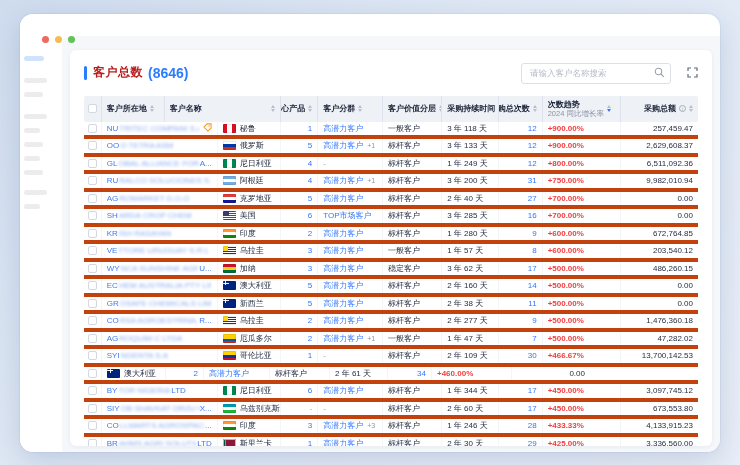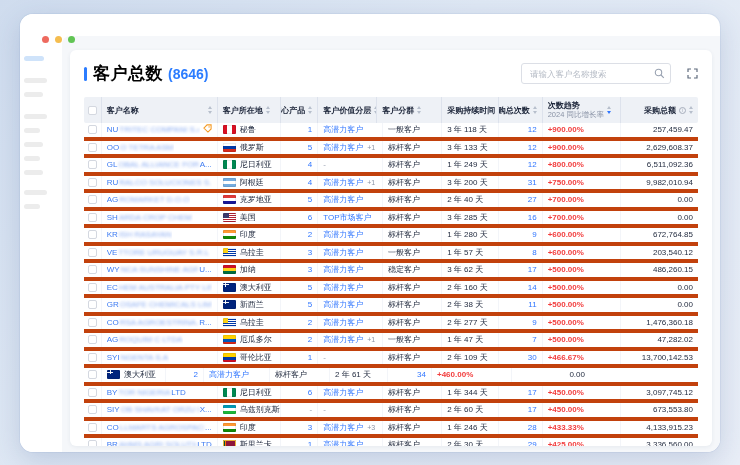--- a/index.html
+++ b/index.html
@@ -22,21 +22,21 @@
   .sk { height:5px; border-radius:2.5px; background:#ececec; margin-bottom:9px; }
   .sk-blue { background:#cfe3fa; }
   .g1 { margin-bottom:17px; } .g2 { margin-bottom:15px; }
   
   .main { position:absolute; left:42px; top:22px; right:0; bottom:0; background:#f5f7fa; border-top-left-radius:8px; }
   .card { position:absolute; left:8px; top:14px; right:8px; bottom:6px; background:#ffffff; border-radius:6px;
           box-shadow:0 1px 4px rgba(31,56,88,.07); padding:12px 14px 0 14px; overflow:hidden; }
   .card-head { display:flex; align-items:center; justify-content:space-between; margin-bottom:12px; }
   .title-wrap { display:flex; align-items:center; }
   .accent-bar { width:3px; height:14px; border-radius:1.5px; margin-right:6px; }
-  .page-title { font-size:17px; font-weight:bold; color:#000000; letter-spacing:.5px; }
+  .page-title { font-size:12px; font-weight:bold; color:#b91c1c; letter-spacing:.5px; }
   .page-count { font-size:14px; font-weight:bold; margin-left:5px; }
   .head-right { display:flex; align-items:center; gap:16px; }
   .search { position:relative; width:150px; }
   .search input { width:100%; height:21px; border:1px solid #dcdfe6; border-radius:3px; padding:0 20px 0 8px;
                   font-size:8.5px; color:#333; outline:none; font-family:inherit; background:#fff; }
   .search input::placeholder { color:#b4bac4; }
   .search .mag { position:absolute; right:6px; top:5px; }
   .expand { display:inline-flex; cursor:pointer; }
   
   .table { font-size:8px; color:#252e42; }
@@ -146,50 +146,50 @@
                 <path d="M4 10 H1 V7"></path>
             </svg>
           </span>
         </div>
       </div>
       <div class="table" id="table">
           <div class="thead">
             <div class="hcell c0">
               <span class="cb"></span>
             </div>
+            <div class="hcell c2">
+              <span>客户所在地</span>
+              <span class="sort">
+                <i class="up"></i>
+                <i class="dn"></i>
+              </span>
+            </div>
             <div class="hcell c1">
               <span>客户名称</span>
               <span class="sort">
                 <i class="up"></i>
                 <i class="dn"></i>
               </span>
             </div>
-            <div class="hcell c2">
-              <span>客户所在地</span>
-              <span class="sort">
-                <i class="up"></i>
-                <i class="dn"></i>
-              </span>
-            </div>
             <div class="hcell c3">
               <span>核心产品</span>
               <span class="sort">
                 <i class="up"></i>
                 <i class="dn"></i>
               </span>
             </div>
-            <div class="hcell c5">
-              <span>客户价值分层</span>
+            <div class="hcell c4">
+              <span>客户分群</span>
               <span class="sort">
                 <i class="up"></i>
                 <i class="dn"></i>
               </span>
             </div>
-            <div class="hcell c4">
-              <span>客户分群</span>
+            <div class="hcell c5">
+              <span>客户价值分层</span>
               <span class="sort">
                 <i class="up"></i>
                 <i class="dn"></i>
               </span>
             </div>
             <div class="hcell c6">
               <span>采购持续时间</span>
               <span class="sort">
                 <i class="up"></i>
                 <i class="dn"></i>

